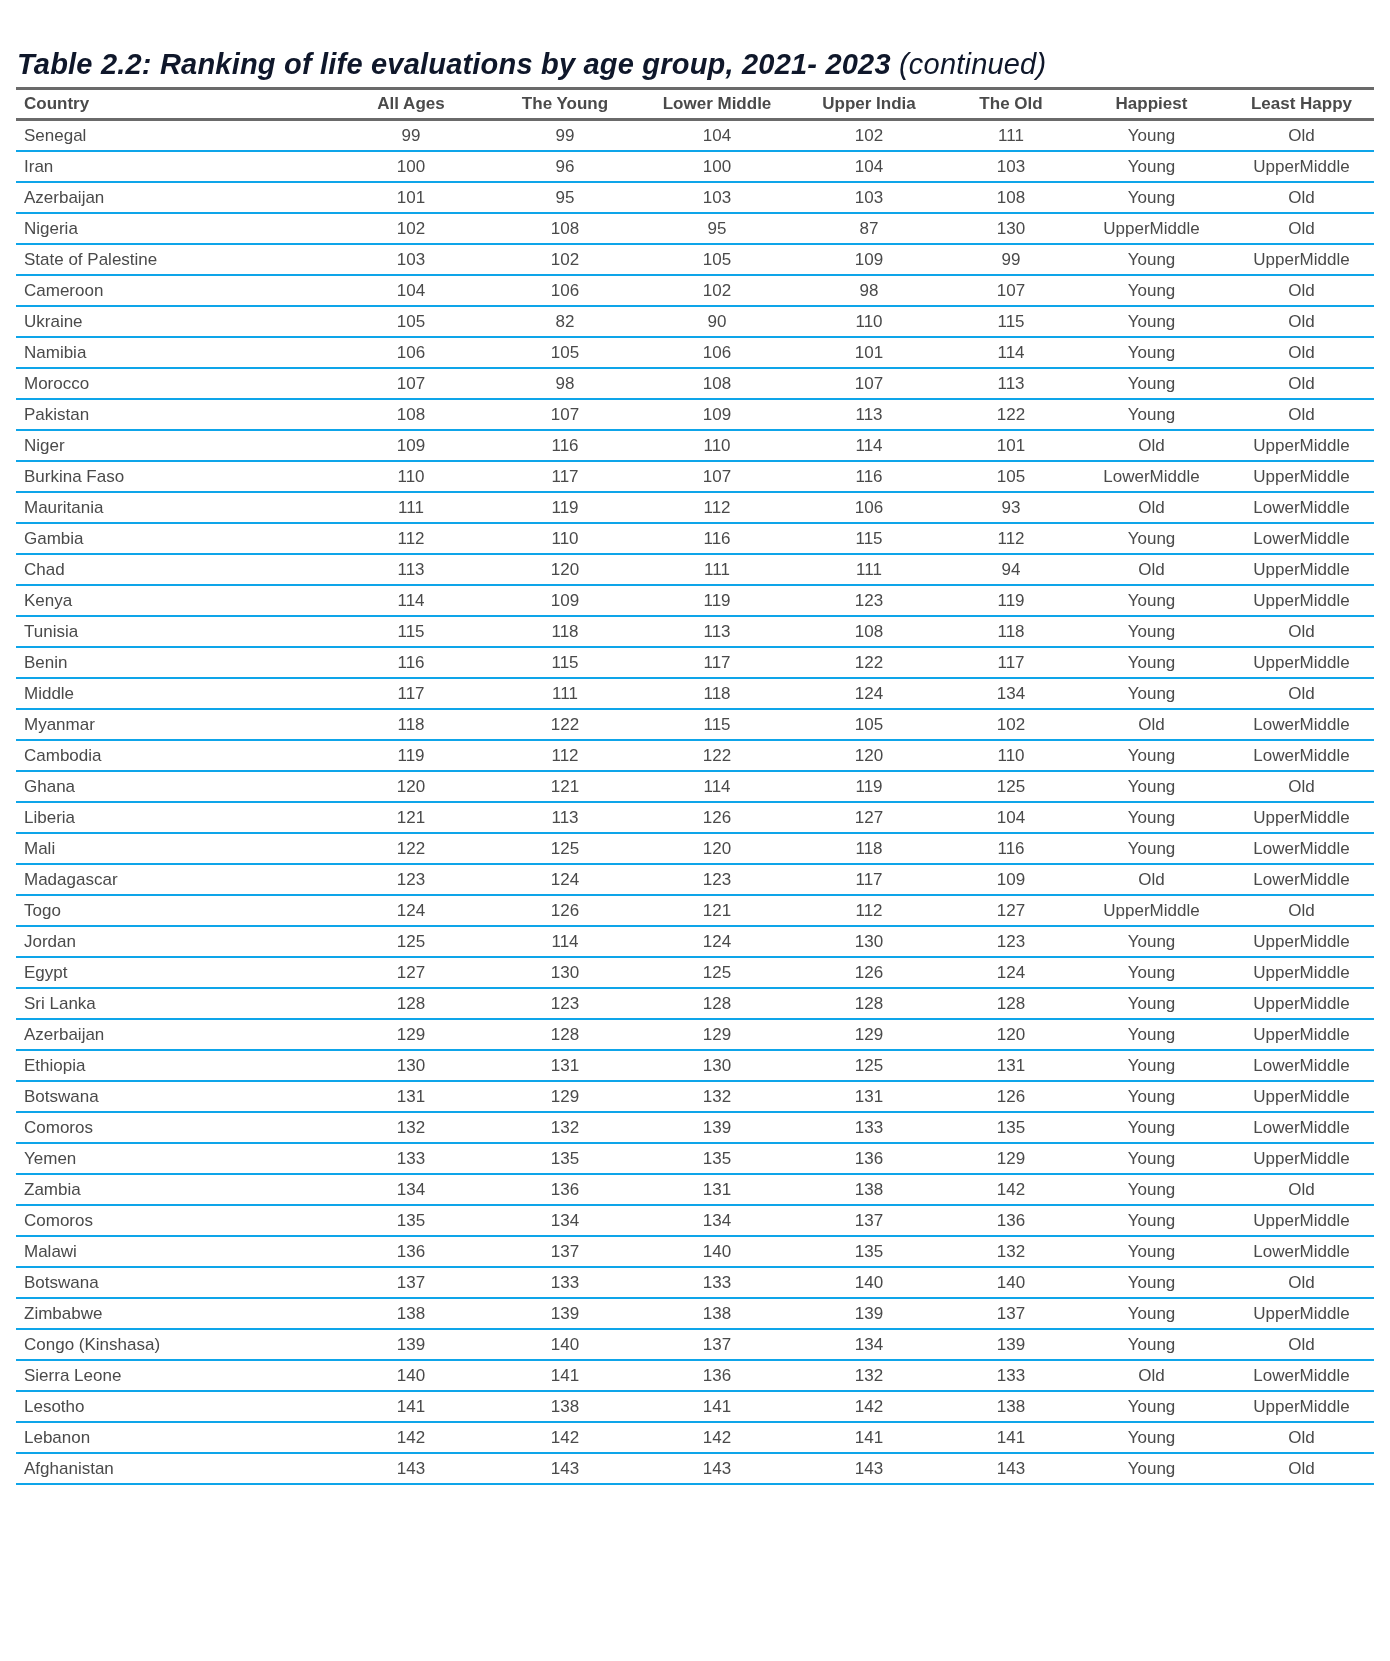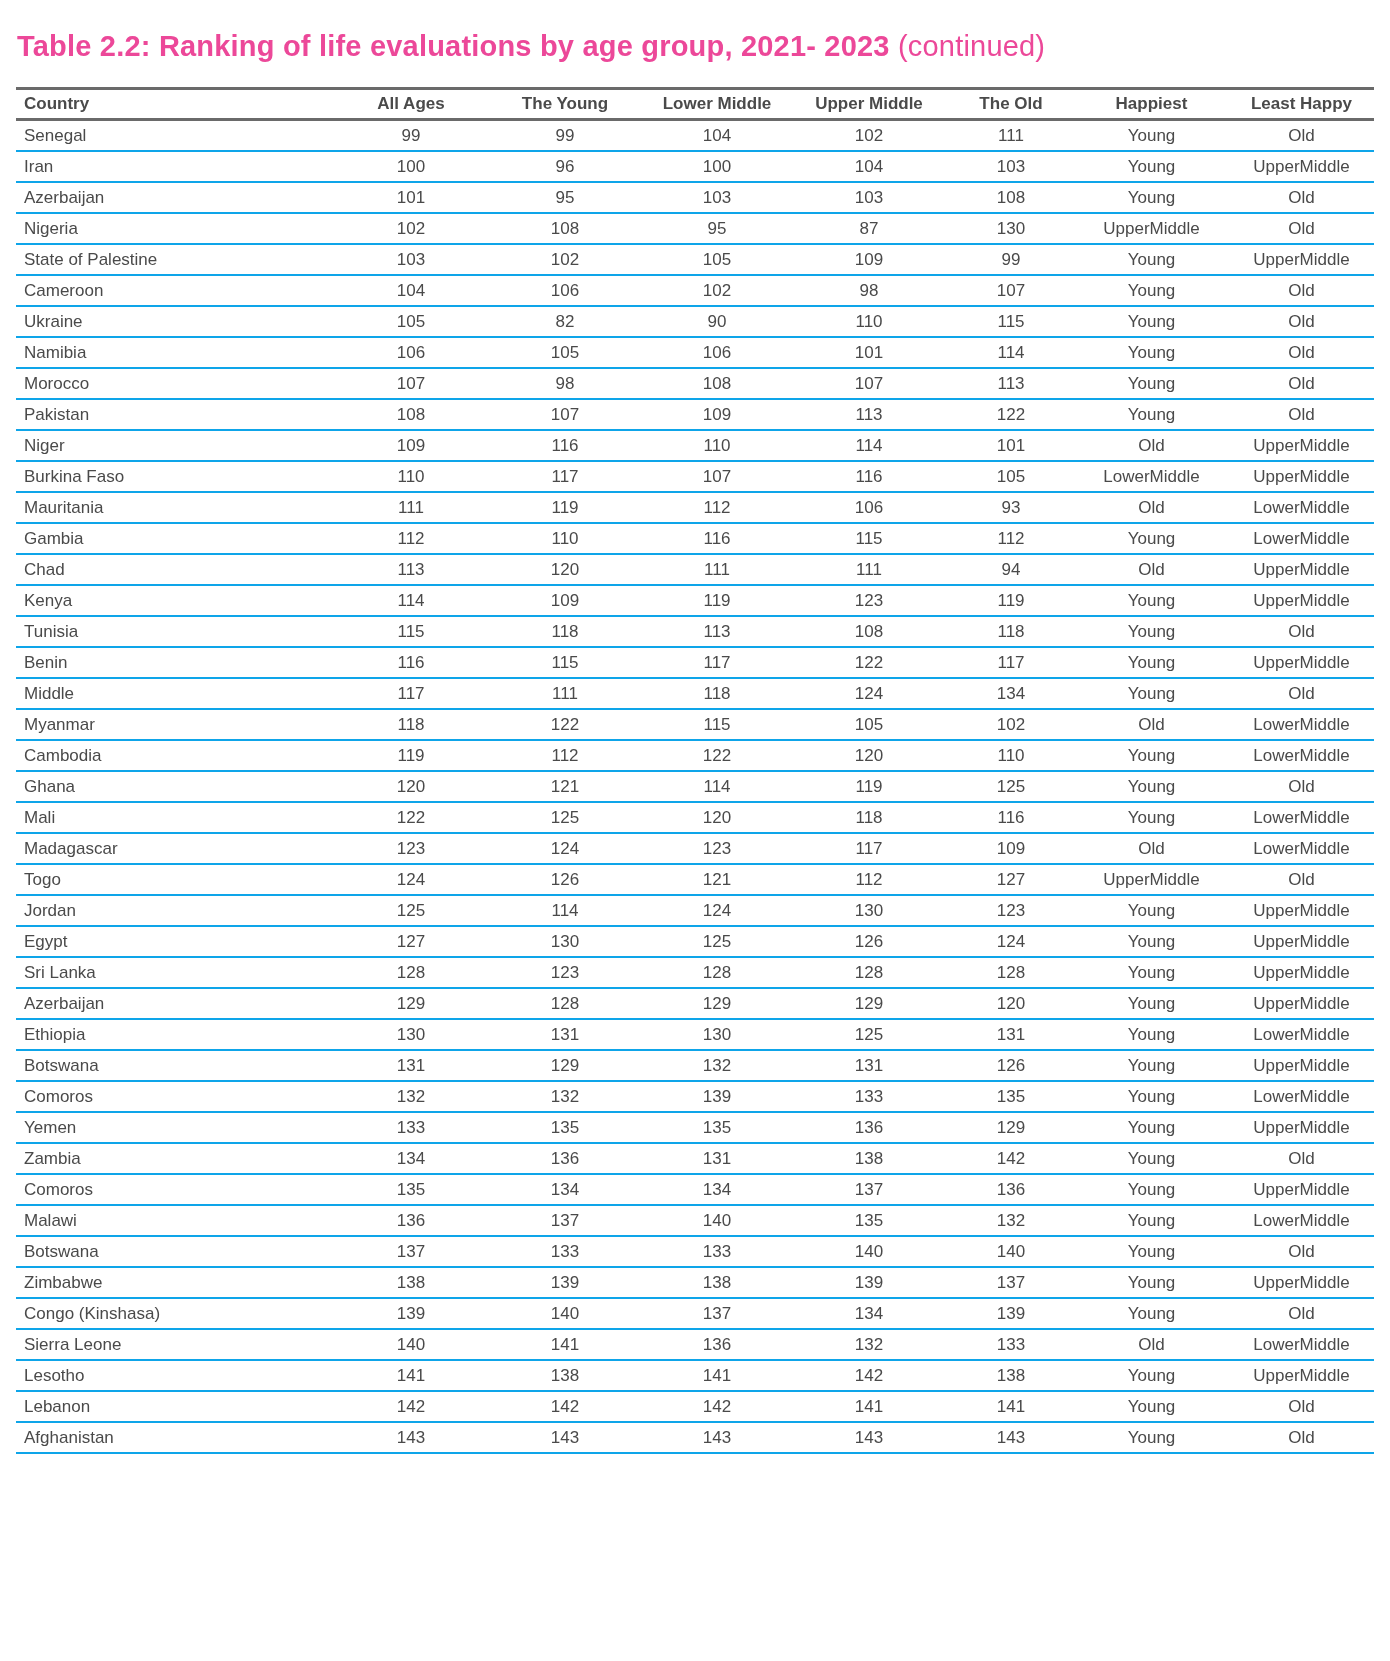--- a/index.html
+++ b/index.html
@@ -1,17 +1,17 @@
 <!DOCTYPE html>
 <html><head>
 <meta charset="utf-8">
 <style>
   html, body { margin: 0; padding: 0; background: #ffffff; }
   body { width: 1390px; height: 1661px; position: relative; font-family: "Liberation Sans", sans-serif; color: #4a4a4a; }
-  .title { position: absolute; left: 17px; top: 30px; font-size: 29px; font-weight: bold; color: #ec4899; letter-spacing: 0.2px; white-space: nowrap; }
+  .title { position: absolute; left: 17px; top: 48px; font-size: 29px; font-weight: bold; color: #0f172a; letter-spacing: 0.2px; white-space: nowrap; font-style: italic; }
   .title .cont { font-weight: normal; }
   table { position: absolute; left: 16px; top: 87px; width: 1358px; border-collapse: collapse; font-size: 17px; }
   thead tr { border-top: 3px solid #6a6a6a; border-bottom: 3px solid #6a6a6a; }
   th { height: 28px; font-weight: bold; color: #4a4a4a; text-align: center; padding: 0; margin-left: 32px; }
   td { height: 29px; text-align: center; padding: 0; color: #4a4a4a; }
   tbody tr { border-bottom: 2px solid #0ea5e9; }
   th.c0, td.c0 { text-align: left; padding-left: 8px; }
   col.c0w { width: 320px; }
   col.c1w { width: 150px; }
   col.c2w { width: 158px; }
@@ -39,21 +39,21 @@
       <col class="c5w">
       <col class="c6w">
       <col class="c7w">
   </colgroup>
   <thead>
     <tr id="header-row">
         <th class="c0">Country</th>
         <th class="c1">All Ages</th>
         <th class="c2">The Young</th>
         <th class="c3">Lower Middle</th>
-        <th class="c4">Upper Middle</th>
+        <th class="c4">Upper India</th>
         <th class="c5">The Old</th>
         <th class="c6">Happiest</th>
         <th class="c7">Least Happy</th>
       </tr>
   </thead>
   <tbody id="table-body">
       <tr>
         <td class="c0">Senegal</td>
         <td class="c1">99</td>
         <td class="c2">99</td>
@@ -267,20 +267,30 @@
         <td class="c0">Ghana</td>
         <td class="c1">120</td>
         <td class="c2">121</td>
         <td class="c3">114</td>
         <td class="c4">119</td>
         <td class="c5">125</td>
         <td class="c6">Young</td>
         <td class="c7">Old</td>
       </tr>
       <tr>
+        <td class="c0">Liberia</td>
+        <td class="c1">121</td>
+        <td class="c2">113</td>
+        <td class="c3">126</td>
+        <td class="c4">127</td>
+        <td class="c5">104</td>
+        <td class="c6">Young</td>
+        <td class="c7">UpperMiddle</td>
+      </tr>
+      <tr>
         <td class="c0">Mali</td>
         <td class="c1">122</td>
         <td class="c2">125</td>
         <td class="c3">120</td>
         <td class="c4">118</td>
         <td class="c5">116</td>
         <td class="c6">Young</td>
         <td class="c7">LowerMiddle</td>
       </tr>
       <tr>

